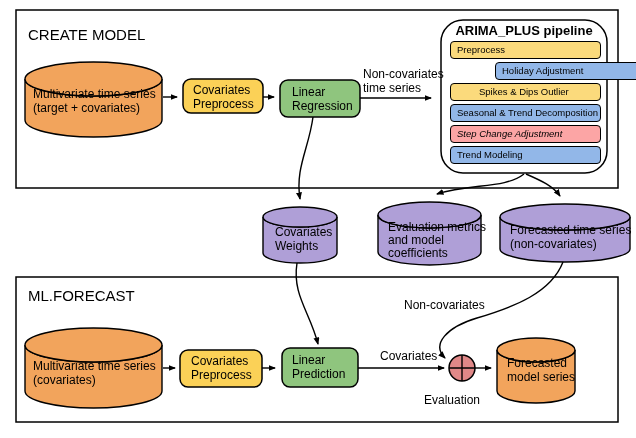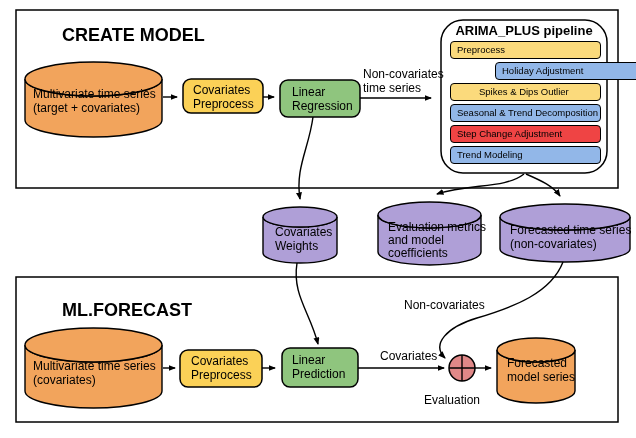--- a/index.html
+++ b/index.html
@@ -1,20 +1,20 @@
 <!DOCTYPE html>
 <html><head>
 <meta charset="utf-8">
 <style>
   html,body{margin:0;padding:0;background:#fff;}
   #stage{position:relative;width:636px;height:438px;background:#fff;
          font-family:"Liberation Sans", sans-serif;color:#000;overflow:hidden;}
   #shapes{position:absolute;left:0;top:0;z-index:1;}
   .label{position:absolute;z-index:2;white-space:pre-line;font-size:12px;line-height:13.5px;}
-  .hdr{font-size:18px;font-weight:bold;line-height:16px;margin-left:34px;}
+  .hdr{font-size:15px;font-weight:normal;line-height:16px;}
   .pipe-title{font-size:13px;font-weight:bold;text-align:center;}
   .pipe-item{position:absolute;z-index:2;left:450px;width:151px;height:18px;
              border:1.5px solid #000;border-radius:4px;box-sizing:border-box;
              font-size:9.5px;line-height:15px;padding-left:6px;overflow:hidden;}
   .small{font-size:12px;line-height:13px;}
 </style>
 </head>
 <body>
 
 <div id="stage">
@@ -94,32 +94,32 @@
   <div class="label" style="left:292px;top:86px;">Linear
 Regression</div>
   <div class="label" style="left:363px;top:68px;">Non-covariates
 time series</div>
 
   <div class="label pipe-title" style="left:441px;top:24px;width:166px;">ARIMA_PLUS pipeline</div>
   <div class="pipe-item" style="top: 41px; background: rgb(251, 218, 124);">Preprocess</div>
   <div class="pipe-item" style="top: 62px; background: rgb(146, 183, 232); margin-left: 45px;">Holiday Adjustment</div>
   <div class="pipe-item" style="top: 83px; background: rgb(251, 218, 124); padding-left: 28px;">Spikes &amp; Dips Outlier Cleaning</div>
   <div class="pipe-item" style="top: 104px; background: rgb(146, 183, 232);">Seasonal &amp; Trend Decomposition</div>
-  <div class="pipe-item" style="top: 125px; background: #ef4444;">Step Change Adjustment</div>
+  <div class="pipe-item" style="top: 125px; background: #fca5a5; font-style: italic;">Step Change Adjustment</div>
   <div class="pipe-item" style="top: 146px; background: rgb(146, 183, 232);">Trend Modeling</div>
 
   <div class="label" style="left:275px;top:226px;">Covariates
 Weights</div>
   <div class="label small" style="left:388px;top:221px;">Evaluation metrics
 and model
 coefficients</div>
   <div class="label" style="left:510px;top:224px;">Forecasted time series
 (non-covariates)</div>
 
-  <div class="label hdr" style="left:28px;top:302px;">ML.FORECAST</div>
+  <div class="label hdr" style="left:28px;top:288px;">ML.FORECAST</div>
   <div class="label" style="left:33px;top:360px;">Multivariate time series
 (covariates)</div>
   <div class="label" style="left:191px;top:355px;">Covariates
 Preprocess</div>
   <div class="label" style="left:292px;top:354px;">Linear
 Prediction</div>
   <div class="label" style="left:404px;top:299px;">Non-covariates</div>
   <div class="label" style="left:380px;top:350px;">Covariates</div>
   <div class="label" style="left:424px;top:394px;">Evaluation</div>
   <div class="label" style="left:507px;top:357px;">Forecasted

